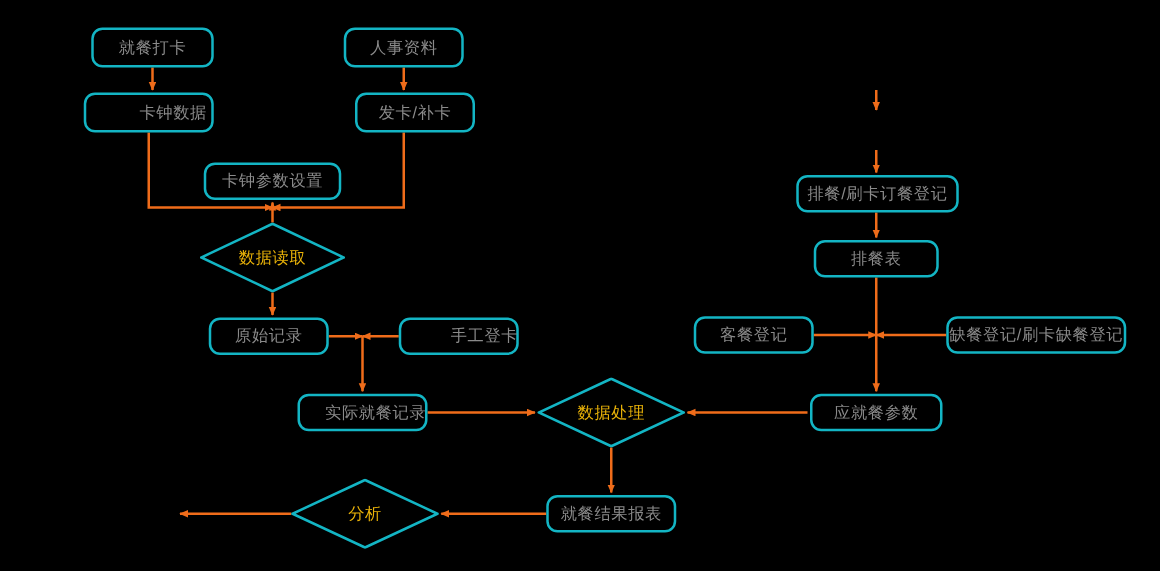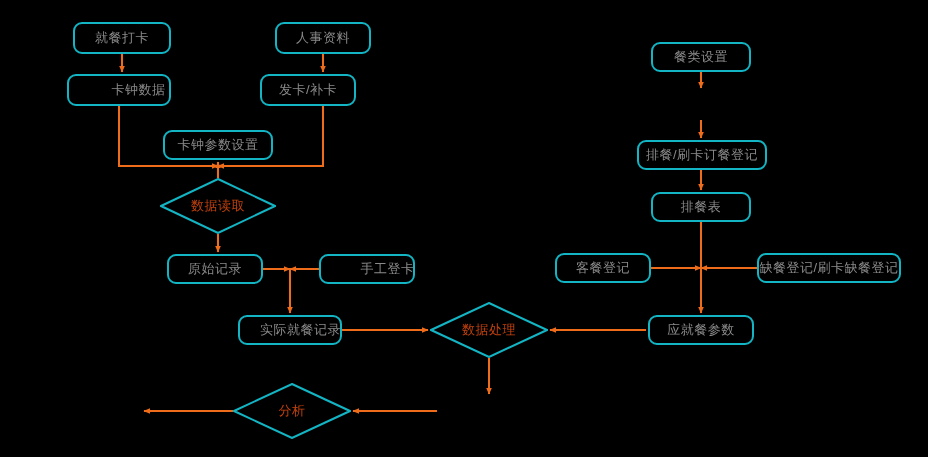--- a/index.html
+++ b/index.html
@@ -14,21 +14,21 @@
 
   .rbox{border:2px solid #13b5c4;border-radius:9px;background:#000;}
   .stack{background:#000;}
   .stack::before,.stack::after{content:"";position:absolute;
         border:2px solid #13b5c4;border-radius:9px;background:#000;z-index:-1;}
   .stack::before{left:5px;top:-5px;right:-5px;bottom:5px;}
   .stack::after{left:9px;top:-9px;right:-9px;bottom:9px;}
 
   .diamond{background:transparent;}
   .diamond .dshape{position:absolute;left:0;top:0;width:100%;height:100%;}
-  .diamond .dlabel{position:relative;z-index:2;color:#c2410c;font-size:13px;}
+  .diamond .dlabel{position:relative;z-index:2;color:#eab308;font-size:13px;}
 </style>
 </head>
 <body>
 
 <div id="canvas">
 
   <svg id="edges" viewBox="0 0 928 457">
     <defs>
       <marker id="ah" markerWidth="8" markerHeight="8" refX="6.4" refY="3" orient="auto" markerUnits="userSpaceOnUse">
         <path d="M0,0 L7,3 L0,6 z" fill="#ef6c1a"></path>
@@ -77,21 +77,21 @@
       <path d="M233,411 L144,411"></path>
     </g>
   </svg>
 
   <div class="node rbox" style="left:73px;top:22px;width:98px;height:32px;">就餐打卡</div>
 
   <div class="node rbox" style="left:275px;top:22px;width:96px;height:32px;">人事资料</div>
 
   <div class="node rbox" style="left:67px;top:74px;width:104px;height:32px;padding-left:39px;">卡钟数据</div>
 
-  <div class="node rbox" style="left:260px;top:74px;width:96px;height:32px;">发卡/补卡</div>
+  <div class="node rbox" style="left:284px;top:74px;width:96px;height:32px;">发卡/补卡</div>
 
   <div class="node rbox" style="left:163px;top:130px;width:110px;height:30px;">卡钟参数设置</div>
 
   <div class="node diamond" style="left:160px;top:178px;width:116px;height:56px;">
     <svg class="dshape" viewBox="0 0 116 56" preserveAspectRatio="none">
       <polygon points="58,1 115,28 58,55 1,28" fill="none" stroke="#13b5c4" stroke-width="2"></polygon>
     </svg>
     <span class="dlabel">数据读取</span>
   </div>
 
@@ -101,33 +101,33 @@
 
   <div class="node rbox" style="left:238px;top:315px;width:104px;height:30px;padding-left:21px;">实际就餐记录</div>
 
   <div class="node diamond" style="left:430px;top:302px;width:118px;height:56px;">
     <svg class="dshape" viewBox="0 0 118 56" preserveAspectRatio="none">
       <polygon points="59,1 117,28 59,55 1,28" fill="none" stroke="#13b5c4" stroke-width="2"></polygon>
     </svg>
     <span class="dlabel">数据处理</span>
   </div>
 
-  <div class="node rbox" style="left:651px;top:42px;width:100px;height:30px;">餐类设置</div>
 
 
   <div class="node rbox" style="left:651px;top:192px;width:100px;height:30px;">排餐表</div>
 
   <div class="node rbox" style="left:637px;top:140px;width:130px;height:30px;">排餐/刷卡订餐登记</div>
 
   <div class="node rbox" style="left:555px;top:253px;width:96px;height:30px;text-align:center;">客餐登记</div>
 
   <div class="node rbox" style="left:757px;top:253px;width:144px;height:30px;">缺餐登记/刷卡缺餐登记</div>
 
   <div class="node rbox" style="left:648px;top:315px;width:106px;height:30px;">应就餐参数</div>
 
+  <div class="node rbox stack" style="left:437px;top:396px;width:104px;height:30px;">就餐结果报表</div>
 
   <div class="node diamond" style="left:233px;top:383px;width:118px;height:56px;">
     <svg class="dshape" viewBox="0 0 118 56" preserveAspectRatio="none">
       <polygon points="59,1 117,28 59,55 1,28" fill="none" stroke="#13b5c4" stroke-width="2"></polygon>
     </svg>
     <span class="dlabel">分析</span>
   </div>
 
 
 </div>

